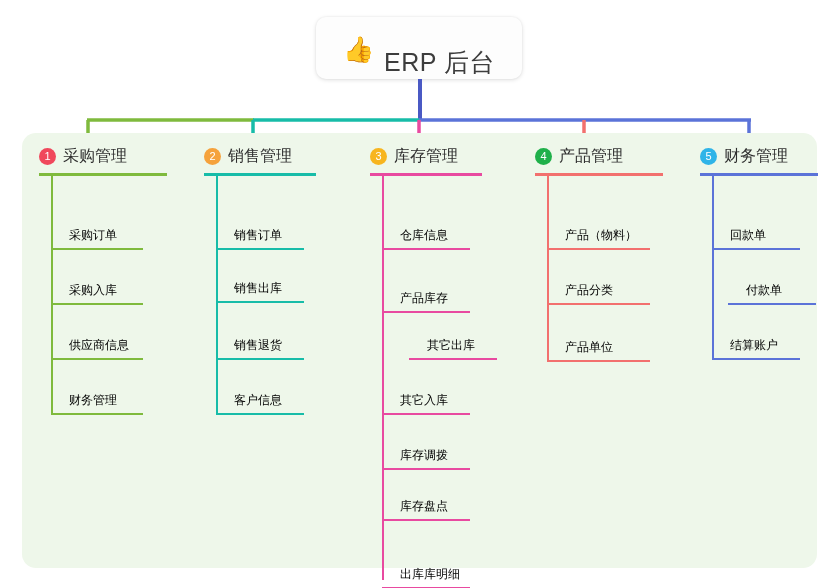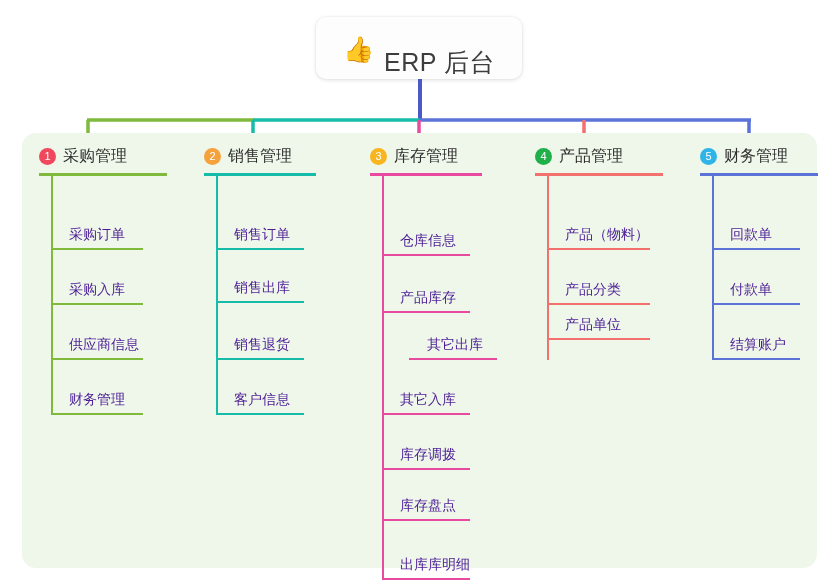--- a/index.html
+++ b/index.html
@@ -83,21 +83,21 @@
   }
 
   
   .leaf{
     position:absolute;
     left:12px;
   }
   .leaf-label{
     position:absolute;
     left:18px;bottom:6px;
-    font-size:14px;color:#4c1d95;
+    font-size:12px;color:#000000;
     white-space:nowrap;
   }
   .leaf-rule{
     position:absolute;
     left:0;bottom:0;
     height:1.6px;
   }
 </style>
 </head>
 <body>
@@ -173,21 +173,21 @@
           <div class="leaf-rule" style="width: 88px; background: rgb(23, 188, 168);"></div>
         </div>
       </div>
       <div class="col" style="left: 348px;">
         <div class="col-head">
           <span class="badge" style="background: rgb(247, 181, 31);">3</span>
           <span class="col-title">库存管理</span>
         </div>
         <div class="col-rule" style="width: 112px; background: rgb(232, 74, 160);"></div>
         <div class="col-spine" style="height: 404px; background: rgb(232, 74, 160);"></div>
-        <div class="leaf" style="top: 68px; width: 108px; height: 55px;">
+        <div class="leaf" style="top: 62px; width: 108px; height: 55px;">
           <span class="leaf-label">仓库信息</span>
           <div class="leaf-rule" style="width: 88px; background: rgb(232, 74, 160);"></div>
         </div>
         <div class="leaf" style="top: 125px; width: 108px; height: 55px;">
           <span class="leaf-label">产品库存</span>
           <div class="leaf-rule" style="width: 88px; background: rgb(232, 74, 160);"></div>
         </div>
         <div class="leaf" style="top: 172px; width: 108px; height: 55px; margin-left: 27px;">
           <span class="leaf-label">其它出库</span>
           <div class="leaf-rule" style="width: 88px; background: rgb(232, 74, 160);"></div>
@@ -197,57 +197,57 @@
           <div class="leaf-rule" style="width: 88px; background: rgb(232, 74, 160);"></div>
         </div>
         <div class="leaf" style="top: 282px; width: 108px; height: 55px;">
           <span class="leaf-label">库存调拨</span>
           <div class="leaf-rule" style="width: 88px; background: rgb(232, 74, 160);"></div>
         </div>
         <div class="leaf" style="top: 337px; width: 108px; height: 51px;">
           <span class="leaf-label">库存盘点</span>
           <div class="leaf-rule" style="width: 88px; background: rgb(232, 74, 160);"></div>
         </div>
-        <div class="leaf" style="top: 384px; width: 108px; height: 63px;">
+        <div class="leaf" style="top: 393px; width: 108px; height: 63px;">
           <span class="leaf-label">出库库明细</span>
           <div class="leaf-rule" style="width: 88px; background: rgb(232, 74, 160);"></div>
         </div>
       </div>
       <div class="col" style="left: 513px;">
         <div class="col-head">
           <span class="badge" style="background: rgb(31, 176, 74);">4</span>
           <span class="col-title">产品管理</span>
         </div>
         <div class="col-rule" style="width: 128px; background: rgb(242, 112, 110);"></div>
         <div class="col-spine" style="height: 184px; background: rgb(242, 112, 110);"></div>
         <div class="leaf" style="top: 62px; width: 123px; height: 55px;">
           <span class="leaf-label">产品（物料）</span>
           <div class="leaf-rule" style="width: 103px; background: rgb(242, 112, 110);"></div>
         </div>
         <div class="leaf" style="top: 117px; width: 123px; height: 55px;">
           <span class="leaf-label">产品分类</span>
           <div class="leaf-rule" style="width: 103px; background: rgb(242, 112, 110);"></div>
         </div>
-        <div class="leaf" style="top: 156px; width: 123px; height: 51px;">
+        <div class="leaf" style="top: 172px; width: 123px; height: 57px;">
           <span class="leaf-label">产品单位</span>
           <div class="leaf-rule" style="width: 103px; background: rgb(242, 112, 110);"></div>
         </div>
       </div>
       <div class="col" style="left: 678px;">
         <div class="col-head">
           <span class="badge" style="background: rgb(47, 180, 232);">5</span>
           <span class="col-title">财务管理</span>
         </div>
         <div class="col-rule" style="width: 118px; background: rgb(91, 115, 216);"></div>
         <div class="col-spine" style="height: 184px; background: rgb(91, 115, 216);"></div>
         <div class="leaf" style="top: 62px; width: 108px; height: 55px;">
           <span class="leaf-label">回款单</span>
           <div class="leaf-rule" style="width: 88px; background: rgb(91, 115, 216);"></div>
         </div>
-        <div class="leaf" style="top: 117px; width: 108px; height: 55px;">
+        <div class="leaf" style="top: 117px; width: 108px; height: 55px; margin-left: 16px;">
           <span class="leaf-label">付款单</span>
           <div class="leaf-rule" style="width: 88px; background: rgb(91, 115, 216);"></div>
         </div>
         <div class="leaf" style="top: 172px; width: 108px; height: 55px;">
           <span class="leaf-label">结算账户</span>
           <div class="leaf-rule" style="width: 88px; background: rgb(91, 115, 216);"></div>
         </div>
       </div>
     </div>
 

